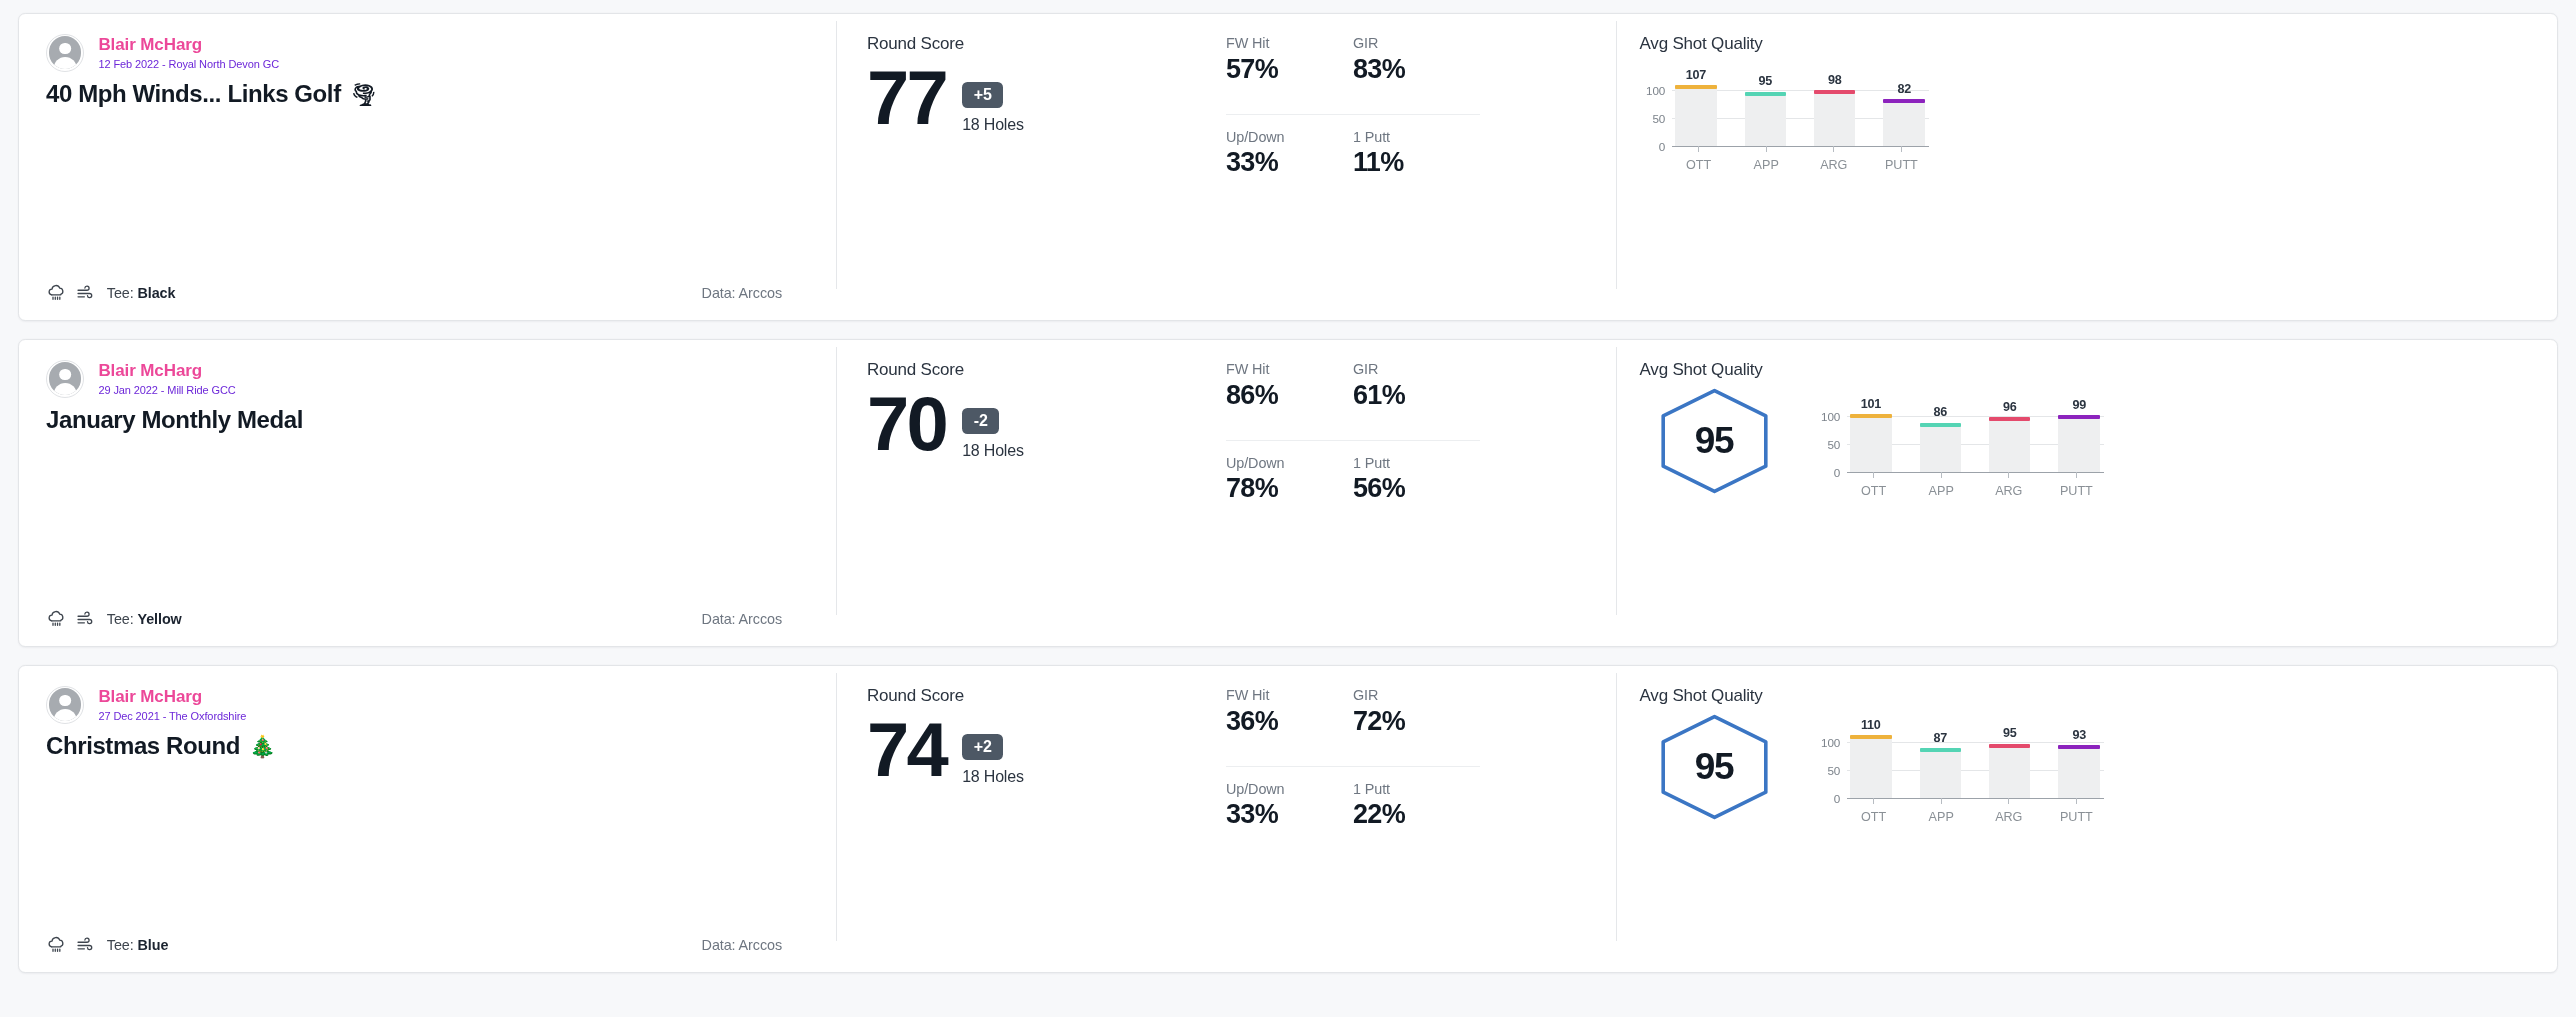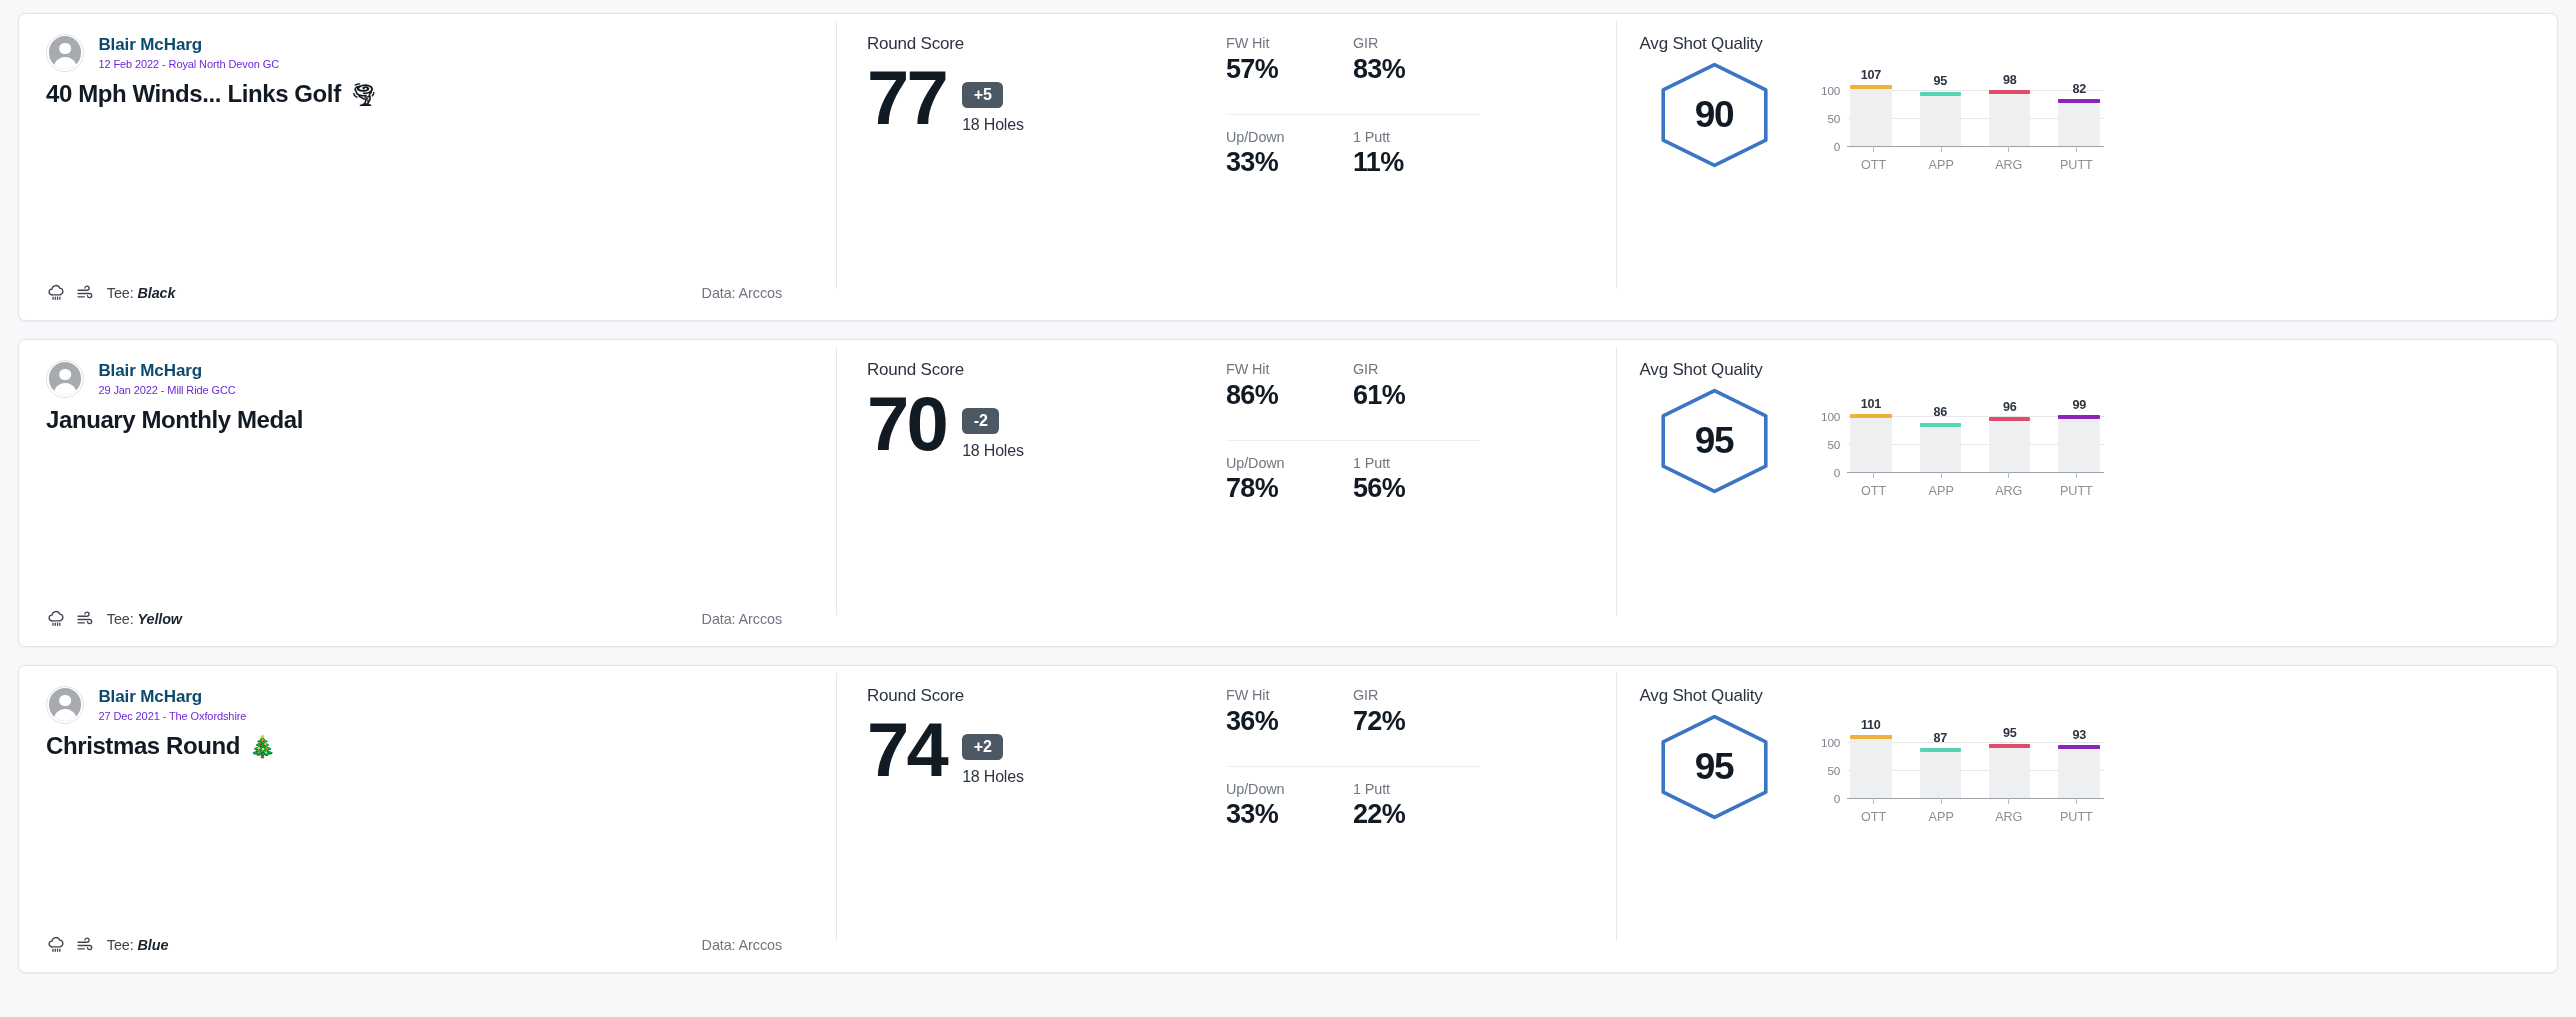--- a/index.html
+++ b/index.html
@@ -72,21 +72,21 @@
     border-radius: 11.7px 11.7px 0 0;
     background: #ffffff;
     left: 50%; top: 21px;
     transform: translateX(-50%);
   }
 
   .user-meta { display: flex; flex-direction: column; gap: 2.7px; }
   .user-name {
     font-size: 17px;
     font-weight: bold;
-    color: #0c4a6e;
+    color: #ec4899;
     letter-spacing: -0.1px;
   }
   .round-sub {
     font-size: 11px;
     color: #6d28d9;
     letter-spacing: -0.1px;
   }
 
   .round-title {
     margin-top: 8px;
@@ -105,21 +105,21 @@
     padding-right: 27px;
   }
   .footer-left { display: flex; align-items: center; gap: 9px; }
   .cond-icons { display: flex; align-items: center; gap: 8px; }
   .tee-text {
     font-size: 14.4px;
     color: #3e454e;
     letter-spacing: -0.1px;
     margin-left: 1.8px;
   }
-  .tee-text b { font-weight: bold; color: #1c2430; font-style: italic; }
+  .tee-text b { font-weight: bold; color: #1c2430; }
   .data-src {
     margin-left: auto;
     font-size: 14.4px;
     color: #6e7681;
     letter-spacing: -0.1px;
   }
 
   
   .card-score {
     width: 780px;
@@ -420,26 +420,20 @@
         <div class="stat-cell row2">
           <span class="stat-k">1 Putt</span>
           <span class="stat-v">11%</span>
         </div>
       </div>
     </div>
 
     <div class="card-quality">
       <div class="quality-label">Avg Shot Quality</div>
       <div class="quality-body">
-        <div class="hex-wrap">
-          <svg viewBox="0 0 130 120">
-            <polygon points="65,4 122,32 122,88 65,116 8,88 8,32" fill="#ffffff" stroke="#3b76c4" stroke-width="4" stroke-linejoin="round"></polygon>
-          </svg>
-          <span class="hex-value">90</span>
-        </div>
 
         <div class="sq-chart">
           <div class="chart-plot">
               <div class="grid-line" style="top: 13.7px;"></div>
               <div class="y-tick" style="top: 13.7px;">100</div>
               <div class="grid-line" style="top: 41px;"></div>
               <div class="y-tick" style="top: 41px;">50</div>
               <div class="grid-line baseline" style="top: 69px;"></div>
               <div class="y-tick" style="top: 69px;">0</div>
               <div class="bars">

